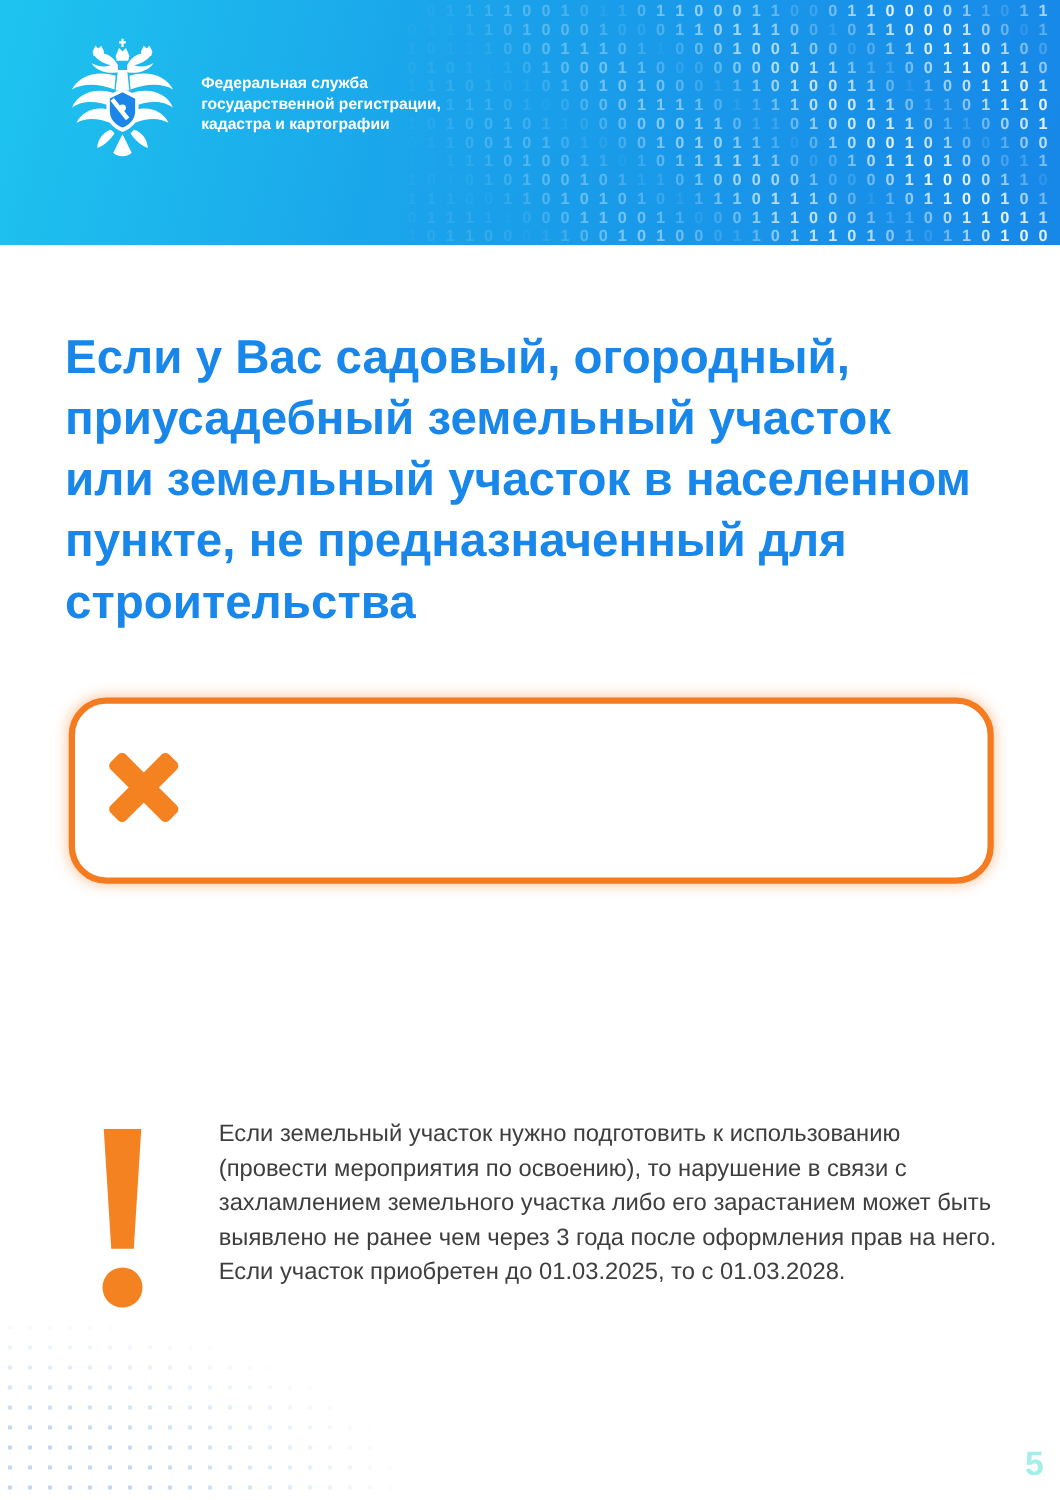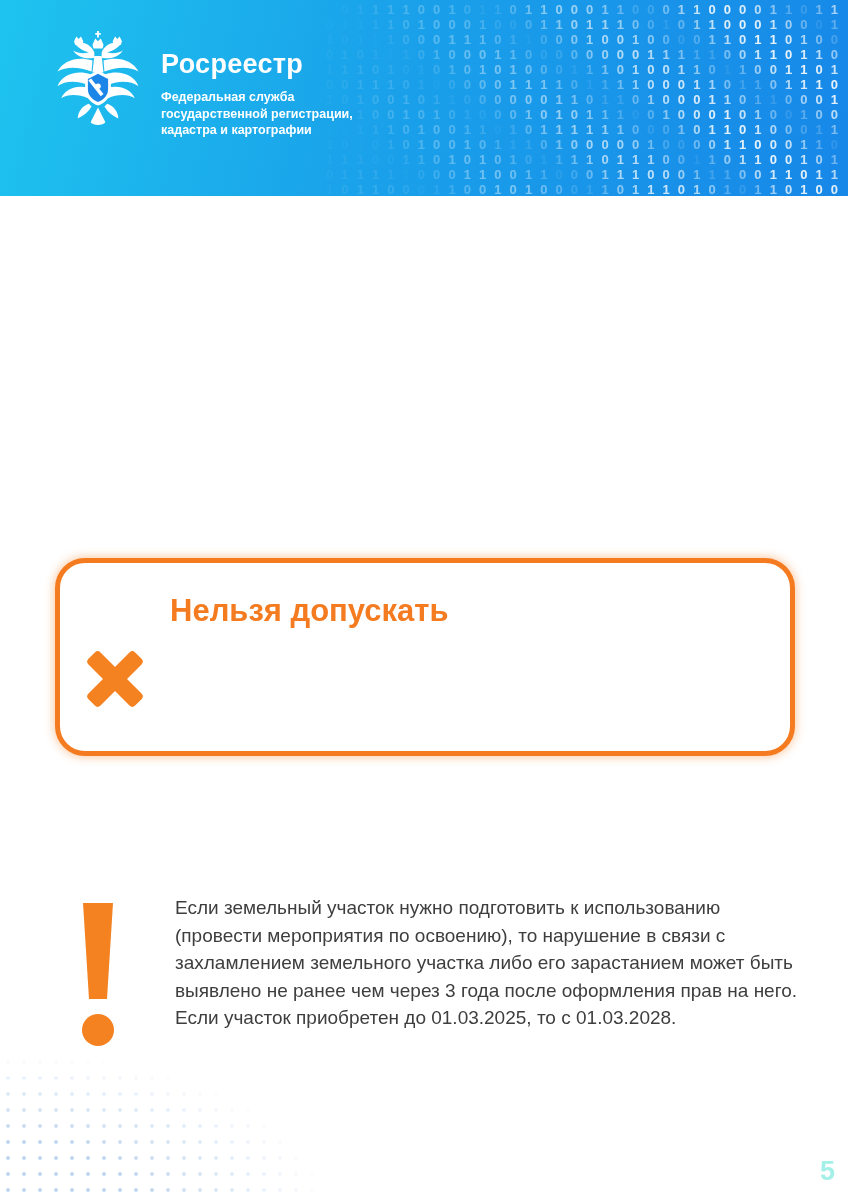--- a/index.html
+++ b/index.html
@@ -92,31 +92,34 @@
             <path d="M46 28 h8 l2 18 h-12 z"></path>
             <path d="M50 84 l8 16 c-3 4 -13 4 -16 0 z"></path>
           </g>
           <path d="M50 44 l14 7 v13 c0 9 -6 15 -14 18 c-8 -3 -14 -9 -14 -18 v-13 z" fill="#ffffff"></path>
           <path d="M50 47.5 l11 5.5 v11 c0 7 -4.7 11.7 -11 14.2 c-6.3 -2.5 -11 -7.2 -11 -14.2 v-11 z" fill="#1b86e8"></path>
           <path d="M42.5 52.5 l13.5 17 l-3 2.3 l-13.5 -17 z" fill="#ffffff"></path>
           <circle cx="50" cy="61" r="3" fill="#ffffff"></circle>
         </svg>
       </span>
       <div class="logo-text">
-        <div class="org-name">Росреестр</div>
         <div class="org-subtitle">Федеральная служба
 государственной регистрации,
 кадастра и картографии</div>
       </div>
     </div>
   </div>
 
+  <h1 class="page-title">Если у Вас садовый, огородный,
+приусадебный земельный участок
+или земельный участок в населенном
+пункте, не предназначенный для
+строительства</h1>
 
   <div class="rule-box">
-    <h2 class="rule-title">Нельзя допускать</h2>
     <span class="x-icon">
       <svg width="64" height="64" viewBox="0 0 64 64" xmlns="http://www.w3.org/2000/svg" aria-hidden="true">
         <g transform="rotate(45 32 32)" fill="#f58220">
           <rect x="23.5" y="-1" width="17" height="66" rx="4"></rect>
           <rect x="-1" y="23.5" width="66" height="17" rx="4"></rect>
         </g>
       </svg>
     </span>
   </div>
 

